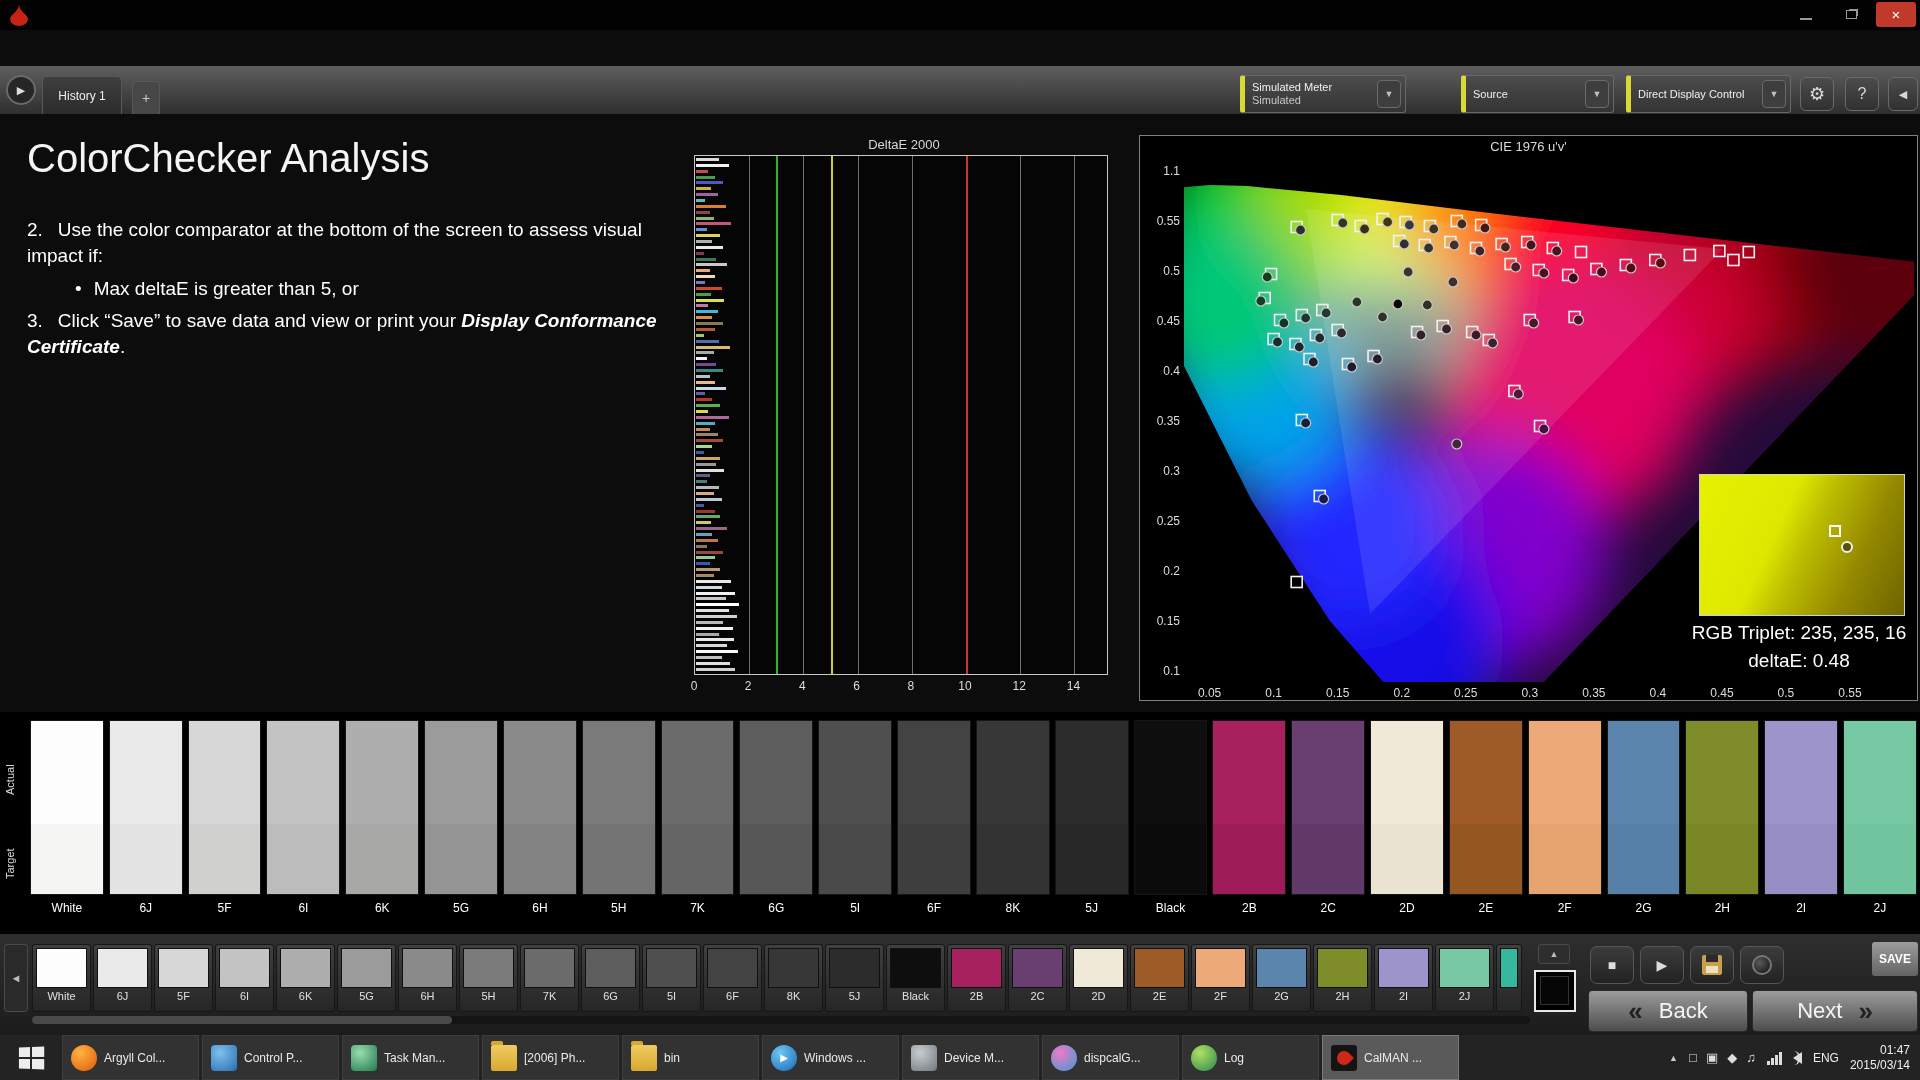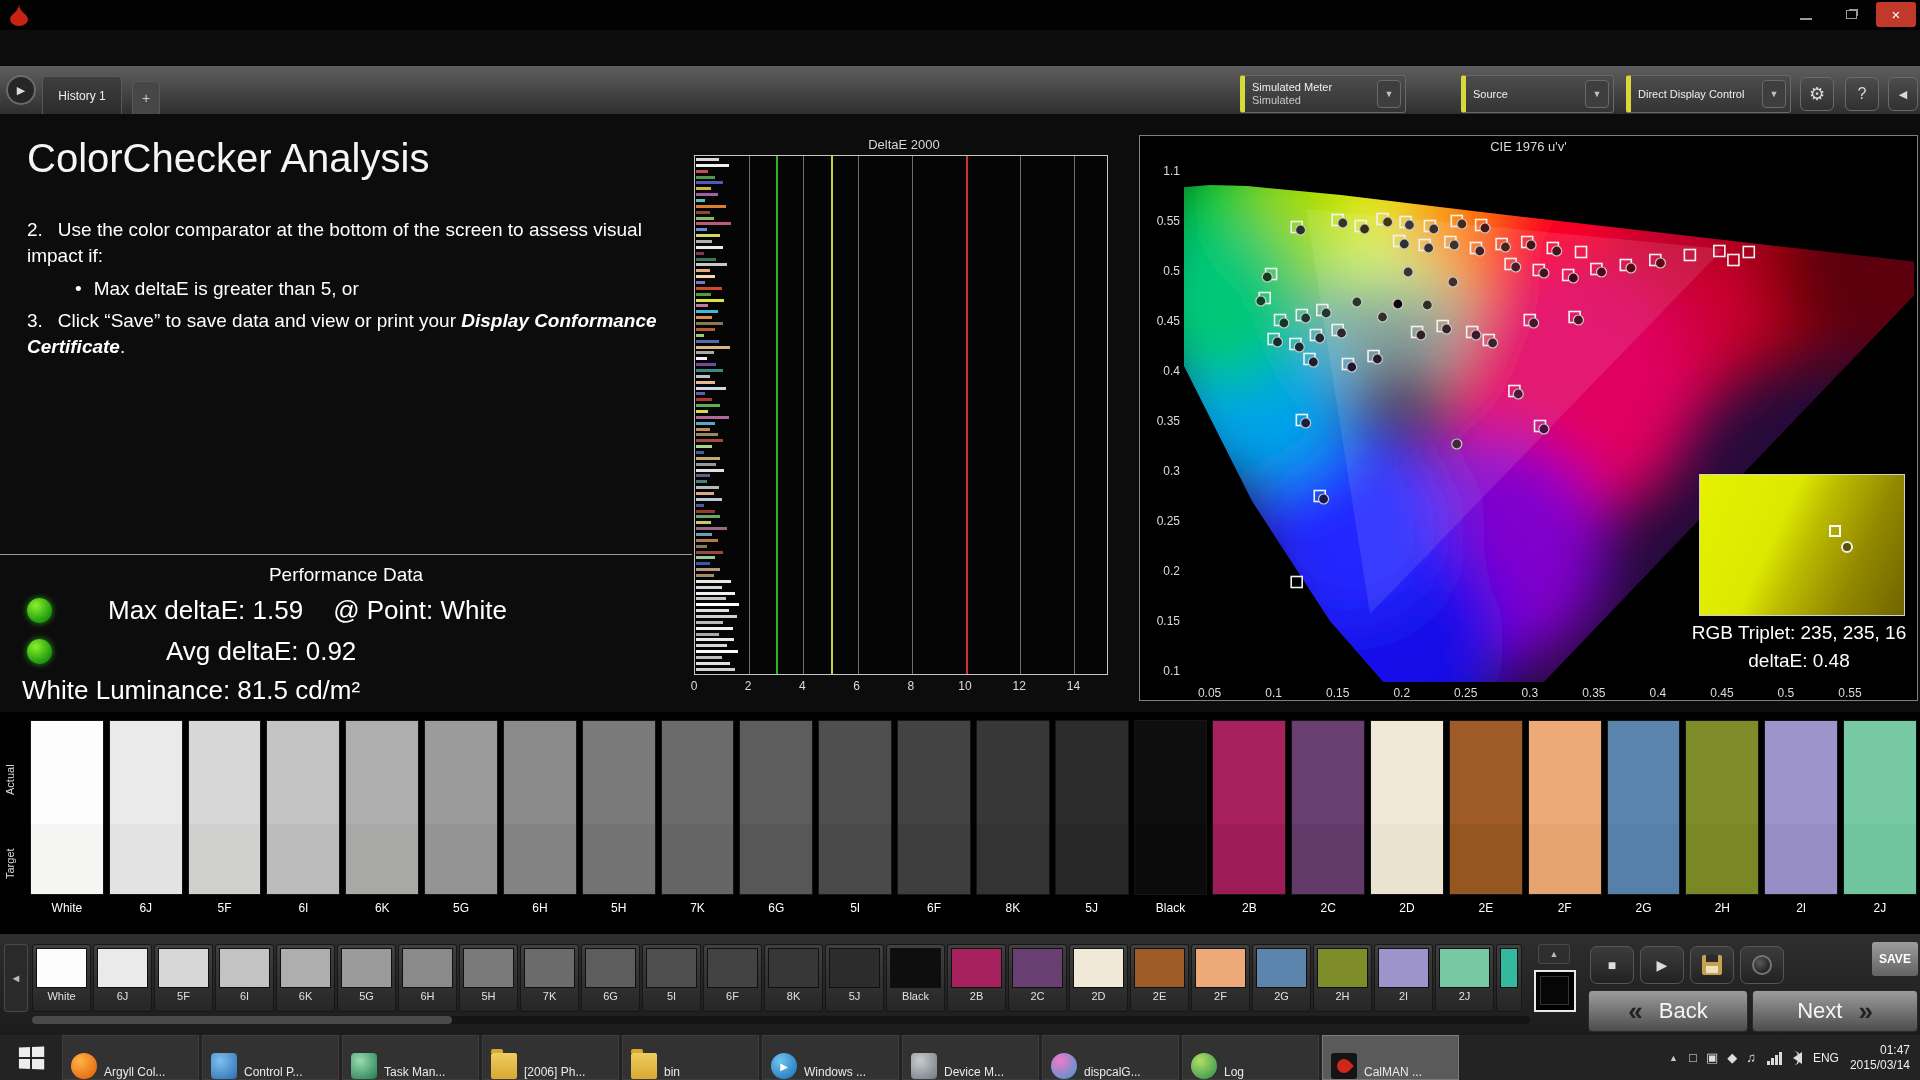--- a/index.html
+++ b/index.html
@@ -124,21 +124,21 @@
 .back{left:1588px;width:160px}
 .next{left:1752px;width:166px}
 .nav-arrow{color:#222;font-size:26px;font-weight:bold}
 
 
 .taskbar{position:absolute;left:0;top:1035px;width:1920px;height:45px;background:#232323;display:flex;align-items:center}
 .start-btn{width:62px;height:45px;display:flex;align-items:center;justify-content:center}
 .winlogo{display:grid;grid-template-columns:12px 12px;gap:2px;transform:perspective(70px) rotateY(-14deg)}
 .winlogo i{width:12px;height:10px;background:#ededed;display:block}
 .tb-apps{display:flex;gap:3px;height:45px;align-items:stretch}
-.tb-item{width:137px;display:flex;align-items:flex-end;gap:7px;padding:0 8px;background:#323232;border:1px solid #3d3d3d;overflow:hidden}
+.tb-item{width:137px;display:flex;align-items:center;gap:7px;padding:0 8px;background:#323232;border:1px solid #3d3d3d;overflow:hidden}
 .tb-item.active{background:#5a5a5a;border-color:#7a7a7a}
 .tb-icon{width:26px;height:26px;flex:0 0 26px;border-radius:4px;display:flex;align-items:center;justify-content:center;color:#fff;font-size:10px}
 .tb-icon.circle{border-radius:50%}
 .tb-icon.folder{background:linear-gradient(#f0cc60,#d8a830);border-radius:2px;position:relative}
 .tb-icon.folder:before{content:"";position:absolute;top:-4px;left:0;width:12px;height:4px;background:#d8a830;border-radius:2px 2px 0 0}
 .tb-icon.calman{background:#141414;position:relative;border-radius:3px}
 .tb-icon.calman:after{content:"";position:absolute;left:6px;top:6px;width:14px;height:14px;background:#d02818;border-radius:50% 0 50% 50%;transform:rotate(45deg)}
 .tb-label{color:#e9e9e9;font-size:12px;white-space:nowrap;overflow:hidden}
 .tray{margin-left:auto;display:flex;align-items:center;gap:11px;padding-right:10px}
 .tray-caret{color:#ccc;font-size:9px}
@@ -198,32 +198,20 @@
     <div class="sq-btn help">?</div>
     <div class="sq-btn collapse">◀</div>
   </div>
 
   <div class="left-panel">
     <h1 class="page-title">ColorChecker Analysis</h1>
     <div class="steps">
       <div class="step"><span class="num">2.</span><span>Use the color comparator at the bottom of the screen to assess visual impact if:</span></div>
       <div class="bullet"><span class="bdot">•</span><span>Max deltaE is greater than 5, or</span></div>
       <div class="step"><span class="num">3.</span><span>Click “Save” to save data and view or print your </span><b><i>Display Conformance Certificate</i></b><span>.</span></div>
-    </div>
-    <div class="perf">
-      <div class="perf-heading">Performance Data</div>
-      <div class="perf-row">
-        <span class="led"></span>
-        <span class="perf-text p1"><span>Max deltaE: 1.59</span><span class="perf-gap">@ Point: White</span></span>
-      </div>
-      <div class="perf-row">
-        <span class="led"></span>
-        <span class="perf-text p2">Avg deltaE: 0.92</span>
-      </div>
-      <div class="perf-lum">White Luminance: 81.5 cd/m²</div>
     </div>
   </div>
 
   <div class="de-panel">
     <div class="chart-title">DeltaE 2000</div>
     <div class="de-plot">
         <div class="grid-v" style="left: 54.2105px;"></div>
         <div class="grid-v" style="left: 108.421px;"></div>
         <div class="grid-v" style="left: 162.632px;"></div>
         <div class="grid-v" style="left: 216.842px;"></div>

